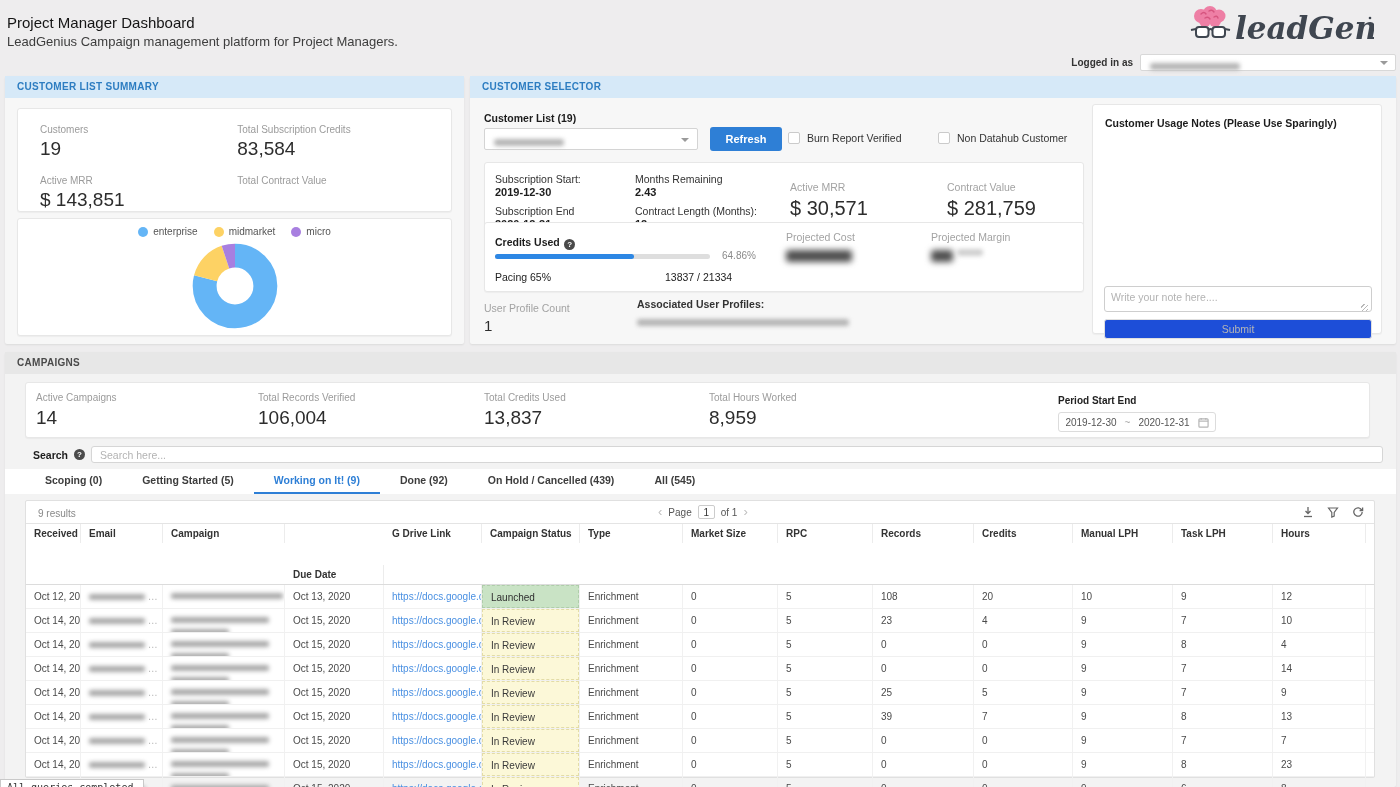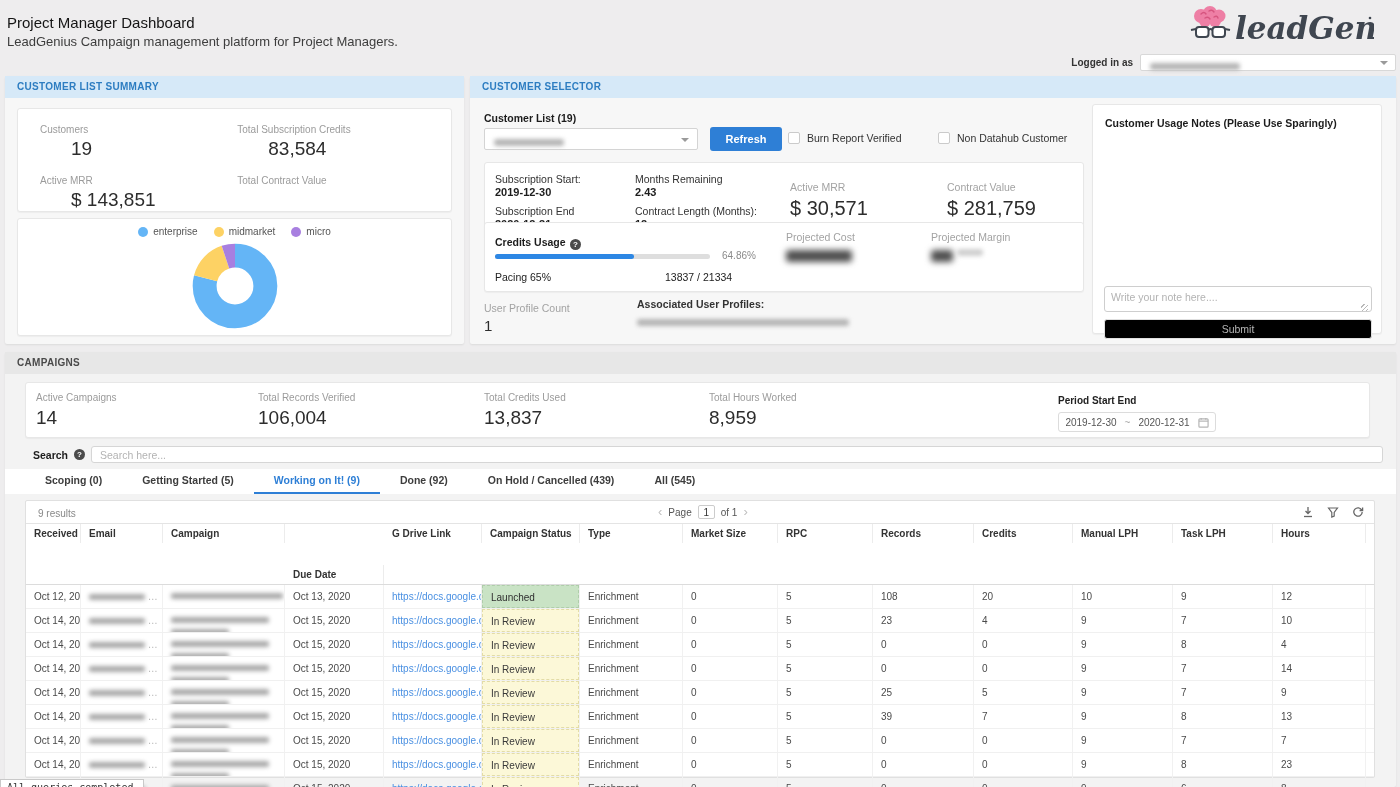--- a/index.html
+++ b/index.html
@@ -26,21 +26,21 @@
   .panel { position:absolute; background:#f7f7f7; border-radius:2px; box-shadow:0 1px 2px rgba(0,0,0,.08); }
   .panel-hdr { height:22px; line-height:22px; padding-left:12px; font-size:10px; font-weight:bold; letter-spacing:.3px; }
   .panel-hdr.blue { background:#d6e9f8; color:#2d7dc1; }
   .panel-hdr.gray { background:#e7e7e7; color:#4a4a4a; }
   .card { position:absolute; background:#fff; border:1px solid #e7e7e7; border-radius:3px; box-shadow:0 1px 1px rgba(0,0,0,.04); }
 
   
   .p-summary { left:5px; top:76px; width:459px; height:268px; }
   .stats-card { left:12px; top:32px; width:435px; height:104px; display:grid; grid-template-columns:48% 52%; padding:15px 0 0 22px; row-gap:15px; }
   .stat .lab { font-size:10px; color:#9b9b9b; }
-  .stat .val { font-size:19px; color:#2d2d2d; margin-top:3px;margin-left:31px; }
+  .stat .val { font-size:19px; color:#2d2d2d; margin-top:3px; }
   .chart-card { left:12px; top:142px; width:435px; height:118px; }
   .legend { display:flex; justify-content:center; gap:16px; margin-top:7px; }
   .legend-item { display:flex; align-items:center; gap:5px; font-size:10px; color:#555; }
   .legend-dot { width:10px; height:10px; border-radius:50%; }
   .donut { width:92px; height:92px; margin:3px auto 0; }
 
   
   .p-selector { left:470px; top:76px; width:926px; height:268px; }
   .abs { position:absolute; }
   .small-bold { font-size:10.5px; font-weight:bold; color:#1c1c1c; }
@@ -58,21 +58,21 @@
   .kv .big { font-size:20px; font-weight:normal; color:#2d2d2d; margin-top:4px; }
   .credits-card { left:14px; top:146px; width:600px; height:70px; }
   .info-dot { display:inline-block; width:11px; height:11px; background:#4a4a4a; border-radius:50%; color:#fff; font-size:8px; line-height:11px; text-align:center; font-weight:bold; vertical-align:-1px; }
   .track { position:absolute; left:10px; top:31px; width:215px; height:5px; background:#dedede; border-radius:3px; }
   .fill { height:5px; background:#2d87e4; border-radius:3px; }
   .pct { position:absolute; left:237px; top:27px; font-size:10px; color:#8a8a8a; }
   .notes-card { left:622px; top:28px; width:290px; height:230px;padding-left:21px; }
   .notes-card textarea { position:absolute; left:11px; right:11px; top:181px; width:268px; height:26px; resize:none; border:1px solid #cecece; border-radius:3px; font-family:"Liberation Sans", sans-serif; font-size:10.5px; padding:4px 6px; color:#444; }
   .notes-card textarea::placeholder { color:#b3b3b3; }
   .grip { position:absolute; right:13px; top:199px; width:7px; height:7px; background:repeating-linear-gradient(135deg, transparent 0 2px, #b9b9b9 2px 3px); pointer-events:none; }
-  .btn-submit { position:absolute; left:11px; top:214px; width:268px; height:20px; background:#000000; border:1px solid #e0e0e0; border-radius:3px; color:#b5b5b5; font-size:10.5px; text-align:center; line-height:18px; cursor:default; }
+  .btn-submit { position:absolute; left:11px; top:214px; width:268px; height:20px; background:#1d4ed8; border:1px solid #e0e0e0; border-radius:3px; color:#b5b5b5; font-size:10.5px; text-align:center; line-height:18px; cursor:default; }
 
   
   .p-campaigns { left:5px; top:352px; width:1391px; height:435px; background:#f3f3f3; }
   .c-stats-card { left:20px; top:30px; width:1345px; height:56px; }
   .c-stat { position:absolute; top:9px; }
   .c-stat .lab { font-size:10px; color:#9b9b9b;text-align:center; }
   .c-stat .val { font-size:19px; color:#2d2d2d; margin-top:4px; }
   .period-lab { font-size:10px; font-weight:bold; color:#222; }
   .date-range { margin-top:6px; width:158px; height:20px; border:1px solid #dcdcdc; border-radius:3px; background:#fff; display:flex; align-items:center; justify-content:center; gap:8px; font-size:10px; color:#555; }
   .date-range .sep { color:#aaa; }
@@ -228,21 +228,21 @@
         <div class="big">$ 30,571</div>
       </div>
       <div class="kv" style="left:462px; top:18px;">
         <div class="k gray">Contract Value</div>
         <div class="big">$ 281,759</div>
       </div>
     </div>
 
     <div class="card credits-card">
       <div class="abs" style="left:10px; top:9px;">
-        <span class="small-bold">Credits Usage</span>
+        <span class="small-bold">Credits Used</span>
         <span class="info-dot">?</span>
       </div>
       <div class="track">
           <div class="fill" style="width: 64.86%;"></div>
         </div>
       <div class="pct">64.86%</div>
       <div class="abs" style="left:10px; top:48px; font-size:10.5px; color:#222;">Pacing 65%</div>
       <div class="abs" style="left:180px; top:48px; font-size:10.5px; color:#222;">13837 / 21334</div>
       <div class="kv" style="left:301px; top:8px;">
         <div class="k gray">Projected Cost</div>

